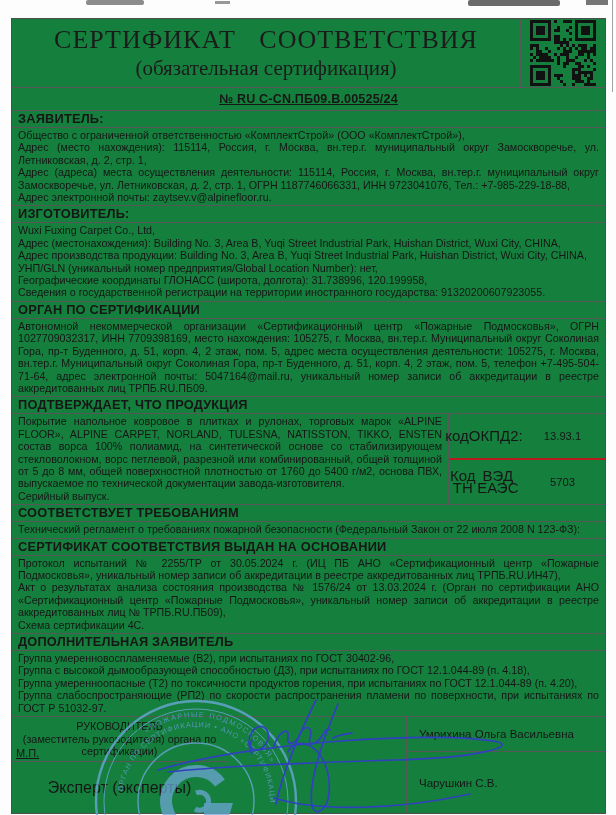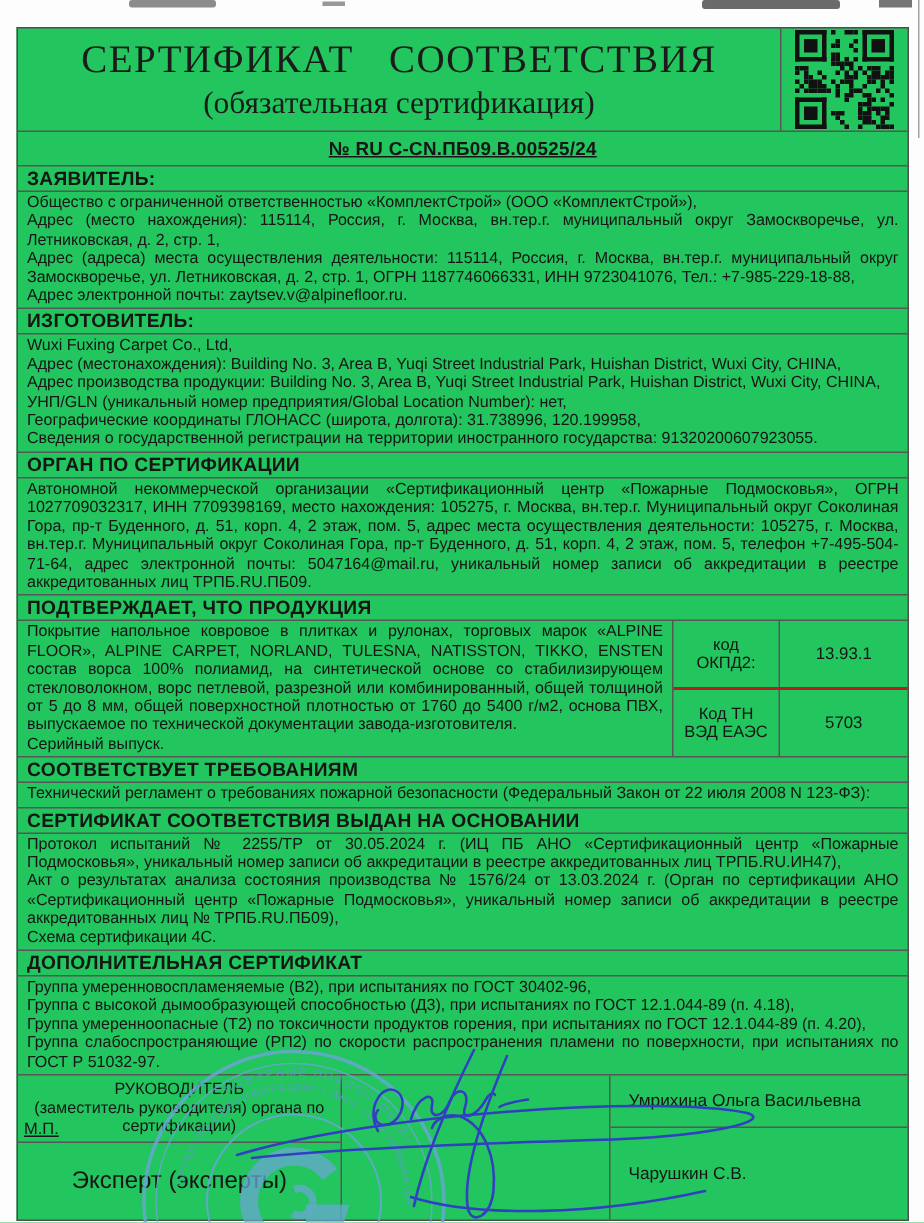--- a/index.html
+++ b/index.html
@@ -3,40 +3,40 @@
 <meta charset="utf-8">
 <style>
   html,body{margin:0;padding:0;}
   body{
     width:616px;height:815px;position:relative;overflow:hidden;
     background:#fdfdfd;color:#161616;
     font-family:"Liberation Sans","DejaVu Sans",sans-serif;
   }
   .doc{
     position:absolute;left:11px;top:18px;width:595px;height:796px;
-    border:1px solid #4e4e4e;background:#22c55e;
+    border:1px solid #4e4e4e;background:#15803d;
     display:flex;flex-direction:column;box-sizing:border-box;
   }
   .header-row{display:flex;height:68px;border-bottom:1px solid #575757;flex:none;}
   .title-cell{flex:1;display:flex;flex-direction:column;justify-content:center;align-items:center;border-right:1px solid #575757;}
   .title-main{font-family:"Liberation Serif","DejaVu Serif",serif;font-size:26px;letter-spacing:1px;word-spacing:16px;color:#1b1b1b;}
   .title-sub{font-family:"Liberation Serif","DejaVu Serif",serif;font-size:21px;margin-top:1px;color:#1b1b1b;}
   .qr-cell{width:84px;display:flex;align-items:center;justify-content:center;flex:none;}
   .number-row{height:22px;display:flex;align-items:center;justify-content:center;border-bottom:1px solid #575757;flex:none;}
   .cert-no{font-weight:700;font-size:12.5px;text-decoration:underline;letter-spacing:.2px;}
   .sec-h{font-weight:700;font-size:12.8px;line-height:14px;padding:1px 6px;border-bottom:1px solid #575757;letter-spacing:.2px;flex:none;}
   .sec-b{font-size:10.7px;line-height:12.4px;padding:1px 6px 2px;border-bottom:1px solid #575757;flex:none;}
   .sec-b > div{text-align:justify;}
   .product-row{display:flex;border-bottom:1px solid #575757;flex:none;}
   .prod-text{flex:1;font-size:10.7px;line-height:12.4px;padding:1px 6px 2px;border-right:1px solid #575757;}
   .prod-text > div{text-align:justify;}
   .codes{width:156px;display:flex;flex-direction:column;flex:none;}
   .code-row{flex:1;display:flex;}
   .code-row + .code-row{border-top:2px solid #b91c1c;}
-  .code-label{width:70px;border-right:1px solid #575757;display:flex;flex-direction:column;align-items:center;justify-content:center;font-size:11px;line-height:12px;text-align:center;}
+  .code-label{width:70px;border-right:1px solid #575757;display:flex;flex-direction:row;align-items:center;justify-content:center;font-size:15px;line-height:12px;text-align:center;}
   .code-value{flex:1;display:flex;align-items:center;justify-content:center;font-size:11.2px;}
   .validity-row{display:flex;height:23px;border-bottom:1px solid #575757;align-items:stretch;flex:none;}
   .v-title{flex:1;font-weight:700;font-size:12.8px;display:flex;align-items:center;padding-left:6px;letter-spacing:.2px;}
   .v-cell{border-left:1px solid #575757;display:flex;align-items:center;justify-content:center;font-size:11.5px;}
   .v-small{width:26px;} .v-date{width:92px;} .v-small2{width:47px;} .v-date2{width:99px;}
   .sign-block{flex:1;display:flex;min-height:60px;}
   .sign-left{width:215px;border-right:1px solid #575757;display:flex;flex-direction:column;position:relative;flex:none;}
   .sl-top{height:45px;border-bottom:1px solid #575757;text-align:center;font-size:10.8px;line-height:12.6px;padding-top:3px;box-sizing:border-box;}
   .mp{position:absolute;left:4px;top:30px;font-size:11px;text-decoration:underline;}
   .sl-bottom{flex:1;display:flex;align-items:center;justify-content:center;font-size:16px;}
@@ -277,21 +277,21 @@
       <div>Технический регламент о требованиях пожарной безопасности (Федеральный Закон от 22 июля 2008 N 123-ФЗ):</div>
     </div>
 
   <div class="sec-h">СЕРТИФИКАТ СООТВЕТСТВИЯ ВЫДАН НА ОСНОВАНИИ</div>
   <div class="sec-b">
       <div>Протокол испытаний № 2255/ТР от 30.05.2024 г. (ИЦ ПБ АНО «Сертификационный центр «Пожарные Подмосковья», уникальный номер записи об аккредитации в реестре аккредитованных лиц ТРПБ.RU.ИН47),</div>
       <div>Акт о результатах анализа состояния производства № 1576/24 от 13.03.2024 г. (Орган по сертификации АНО «Сертификационный центр «Пожарные Подмосковья», уникальный номер записи об аккредитации в реестре аккредитованных лиц № ТРПБ.RU.ПБ09),</div>
       <div>Схема сертификации 4С.</div>
     </div>
 
-  <div class="sec-h">ДОПОЛНИТЕЛЬНАЯ СЕРТИФИКАТ</div>
+  <div class="sec-h">ДОПОЛНИТЕЛЬНАЯ ЗАЯВИТЕЛЬ</div>
   <div class="sec-b">
       <div>Группа умеренновоспламеняемые (В2), при испытаниях по ГОСТ 30402-96,</div>
       <div>Группа с высокой дымообразующей способностью (Д3), при испытаниях по ГОСТ 12.1.044-89 (п. 4.18),</div>
       <div>Группа умеренноопасные (Т2) по токсичности продуктов горения, при испытаниях по ГОСТ 12.1.044-89 (п. 4.20),</div>
       <div>Группа слабоспространяющие (РП2) по скорости распространения пламени по поверхности, при испытаниях по ГОСТ Р 51032-97.</div>
     </div>
 
 
   <div class="sign-block">
     <div class="sign-left">

